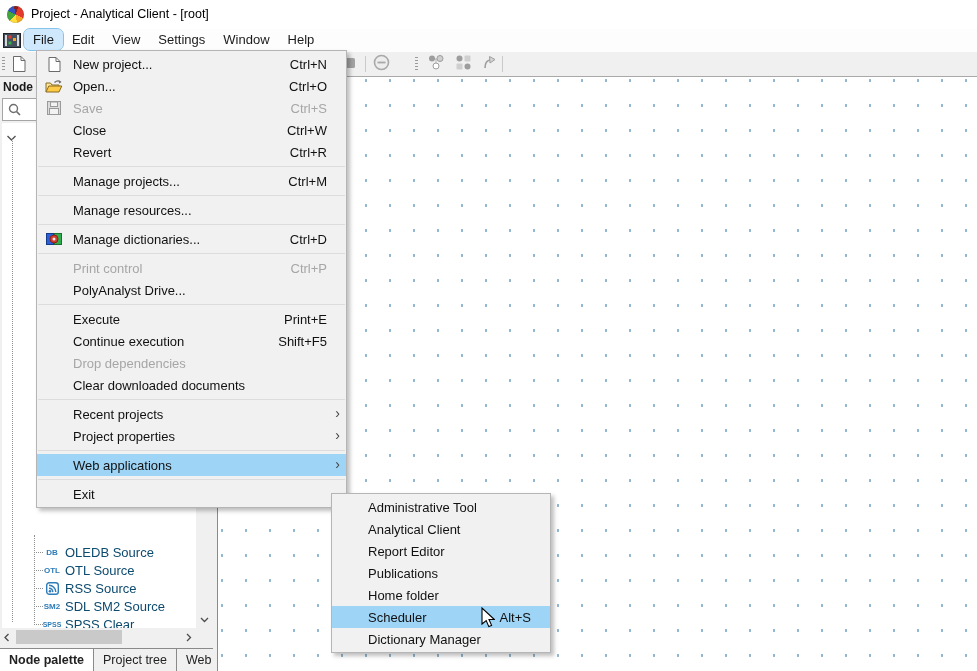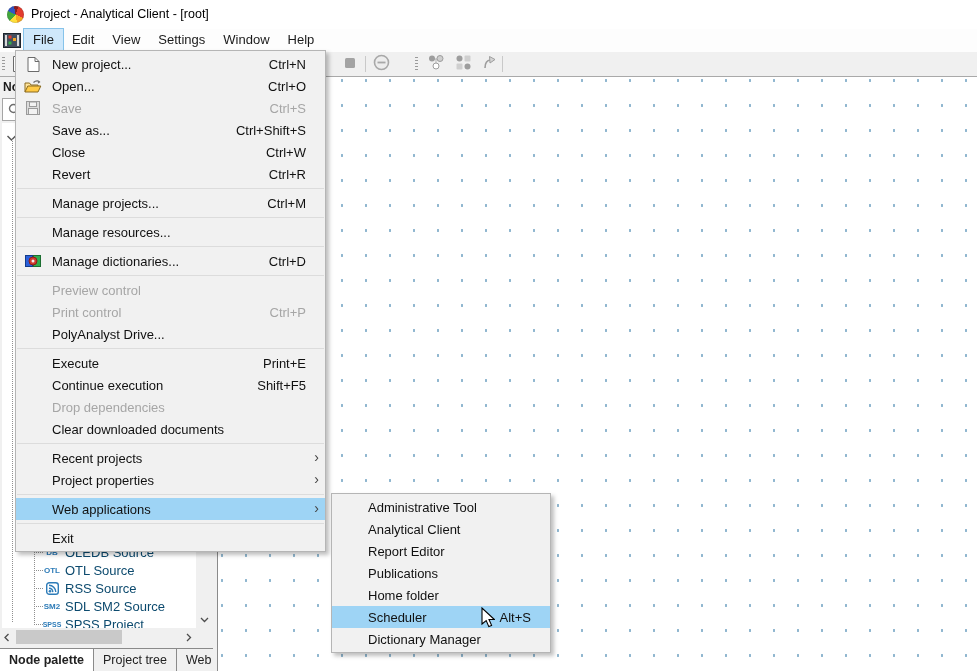--- a/index.html
+++ b/index.html
@@ -11,21 +11,21 @@
   
   .titlebar { position:absolute; left:0; top:0; right:0; height:29px; background:#ffffff; }
   .app-logo { position:absolute; left:7px; top:6px; width:17px; height:17px; border-radius:50%;
     background:conic-gradient(from 20deg,#e23b2e 0 95deg,#f7a821 95deg 150deg,#ffe03a 150deg 205deg,#43a83c 205deg 275deg,#3356c4 275deg 330deg,#8a1f1f 330deg 360deg);
     box-shadow:inset 0 0 1px rgba(0,0,0,.5); }
   .title-text { position:absolute; left:31px; top:7px; font-size:12.5px; color:#000; white-space:nowrap; }
   
   .menubar { position:absolute; left:0; top:29px; right:0; height:23px; background:#fdfdfd; }
   .mdi-icon { position:absolute; left:3px; top:4px; }
   .menubar-items { position:absolute; left:24px; top:0; height:23px; display:flex; }
-  .mb-item { font-size:13px; padding:3px 9px 0 9px; height:21px; cursor:default; }
+  .mb-item { font-size:13px; padding:3px 9px 0 9px; height:21px; cursor:default;border-radius:6px; }
   .mb-item.active { background:var(--highlight-soft,#cfe8fb); outline:1px solid #86c3ea; }
   
   .toolbar { position:absolute; left:0; top:52px; right:0; height:25px; background:#f0f0f0; border-bottom:1px solid #a9a9a9; }
   .tb-handle { position:absolute; top:5px; width:3px; height:15px;
     background-image:repeating-linear-gradient(to bottom,#9a9a9a 0 1px,transparent 1px 3px); }
   .tb-btn { position:absolute; top:1px; width:26px; height:22px; display:flex; align-items:center; justify-content:center; }
   .tb-sep { position:absolute; top:4px; width:1px; height:16px; background:#c9c9c9; }
   
   .sidebar { position:absolute; left:0; top:77px; width:213px; bottom:0; background:#f0f0f0; }
   .panel-header { position:absolute; left:3px; top:1px; height:18px; font-size:12px; font-weight:700; color:#1a1a1a; line-height:18px; white-space:nowrap; }
@@ -50,21 +50,21 @@
   .tabs { position:absolute; left:0; top:571px; width:213px; height:23px; display:flex; background:#f0f0f0; border-top:1px solid #8a8a8a; overflow:hidden; }
   .tab { font-size:12.5px; padding:4px 9px 0 9px; border-right:1px solid #8a8a8a; white-space:nowrap; color:#222; }
   .tab.active { background:#fff; font-weight:700; }
   
   .splitter { position:absolute; left:213px; top:77px; width:5px; bottom:0; background:#f0f0f0; border-right:1px solid #8a8a8a; }
   .canvas { position:absolute; left:218px; top:77px; right:0; bottom:0; background-color:#fff;
     background-image:radial-gradient(circle, var(--grid-dot,#8fb6cf) 1.1px, transparent 1.4px);
     background-size:24px 25px; background-position:-8px -9px; }
   
   .menu { position:absolute; background:#f1f1f1; border:1px solid #b5b5b5; box-shadow:3px 3px 4px rgba(0,0,0,.25); padding:2px 0; z-index:10; }
-  .file-menu { left:15px; top:50px; width:311px; }
+  .file-menu { left:36px; top:50px; width:311px; }
   .web-submenu { left:331px; top:493px; width:220px; z-index:11; }
   .mi { height:22px; display:flex; align-items:center; position:relative; font-size:13px; color:#111; cursor:default; }
   .mi .ic { width:24px; margin-left:5px; display:flex; align-items:center; justify-content:center; flex:none; }
   .mi .lbl { margin-left:7px; white-space:nowrap; }
   .mi .sc { margin-left:auto; margin-right:19px; white-space:nowrap; }
   .mi .arr { position:absolute; right:6px; top:2px; font-size:14px; color:#444; }
   .mi.disabled { color:#a6a6a6; }
   .mi.disabled .sc { color:#a6a6a6; }
   .mi.highlighted { background:var(--highlight,#9ed4f5); }
   .msep { height:1px; background:#dcdcdc; margin:3px 1px; }
@@ -198,21 +198,21 @@
             <span class="tree-ic">
               <span class="txt-icon">SM2</span>
             </span>
             <span class="tree-label">SDL SM2 Source</span>
           </div>
           <div class="tree-row" style="top: 492px;">
             <span class="tree-stub"></span>
             <span class="tree-ic">
               <span class="txt-icon tiny">SPSS</span>
             </span>
-            <span class="tree-label">SPSS Project</span>
+            <span class="tree-label">SPSS Clear</span>
           </div>
         </div>
     </div>
     <div class="vscroll">
       <div class="arrow-btn">
         <svg width="9" height="6" viewBox="0 0 9 6">
             <polyline points="1,1 4.5,4.5 8,1" fill="none" stroke="#4d4d4d" stroke-width="1.3"></polyline>
           </svg>
       </div>
     </div>
@@ -268,25 +268,20 @@
             <rect x="0.5" y="0.5" width="13" height="13" fill="#dcdcdc" stroke="#9a9a9a"></rect>
             <rect x="3.5" y="1" width="7" height="4.5" fill="#f2f2f2" stroke="#9a9a9a"></rect>
             <rect x="2.5" y="7.5" width="9" height="6" fill="#f2f2f2" stroke="#9a9a9a"></rect>
           </svg>
         </span>
         <span class="lbl">Save</span>
         <span class="sc">Ctrl+S</span>
       </div>
       <div class="mi">
         <span class="ic"></span>
-        <span class="lbl">Save as...</span>
-        <span class="sc">Ctrl+Shift+S</span>
-      </div>
-      <div class="mi">
-        <span class="ic"></span>
         <span class="lbl">Close</span>
         <span class="sc">Ctrl+W</span>
       </div>
       <div class="mi">
         <span class="ic"></span>
         <span class="lbl">Revert</span>
         <span class="sc">Ctrl+R</span>
       </div>
       <div class="msep"></div>
       <div class="mi">
@@ -308,24 +303,20 @@
             <circle cx="8" cy="7" r="4" fill="#d23b2f" stroke="#8c1f16"></circle>
             <circle cx="8" cy="7" r="1.5" fill="#f0f0f0"></circle>
           </svg>
         </span>
         <span class="lbl">Manage dictionaries...</span>
         <span class="sc">Ctrl+D</span>
       </div>
       <div class="msep"></div>
       <div class="mi disabled">
         <span class="ic"></span>
-        <span class="lbl">Preview control</span>
-      </div>
-      <div class="mi disabled">
-        <span class="ic"></span>
         <span class="lbl">Print control</span>
         <span class="sc">Ctrl+P</span>
       </div>
       <div class="mi">
         <span class="ic"></span>
         <span class="lbl">PolyAnalyst Drive...</span>
       </div>
       <div class="msep"></div>
       <div class="mi">
         <span class="ic"></span>

